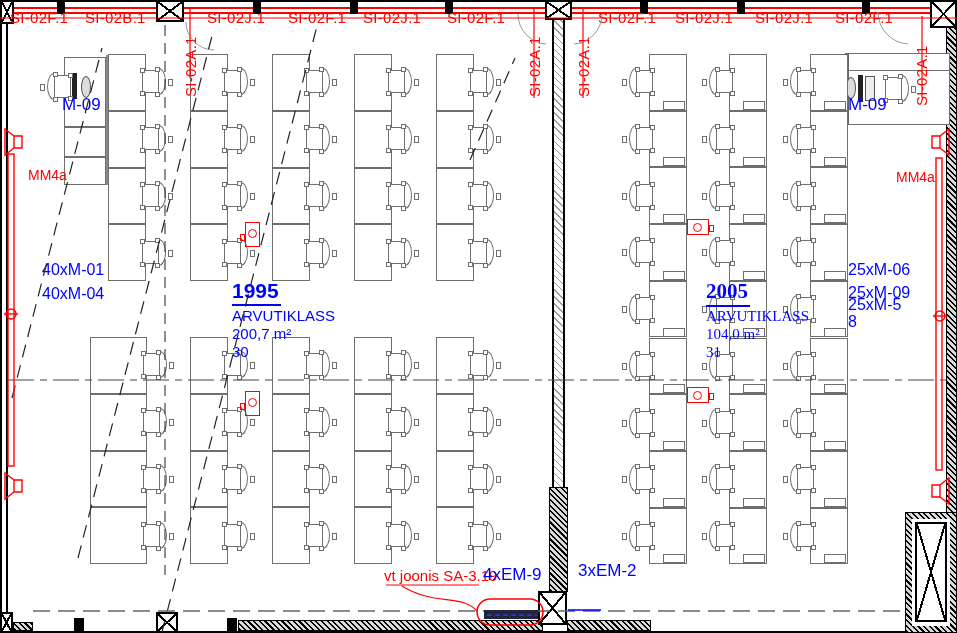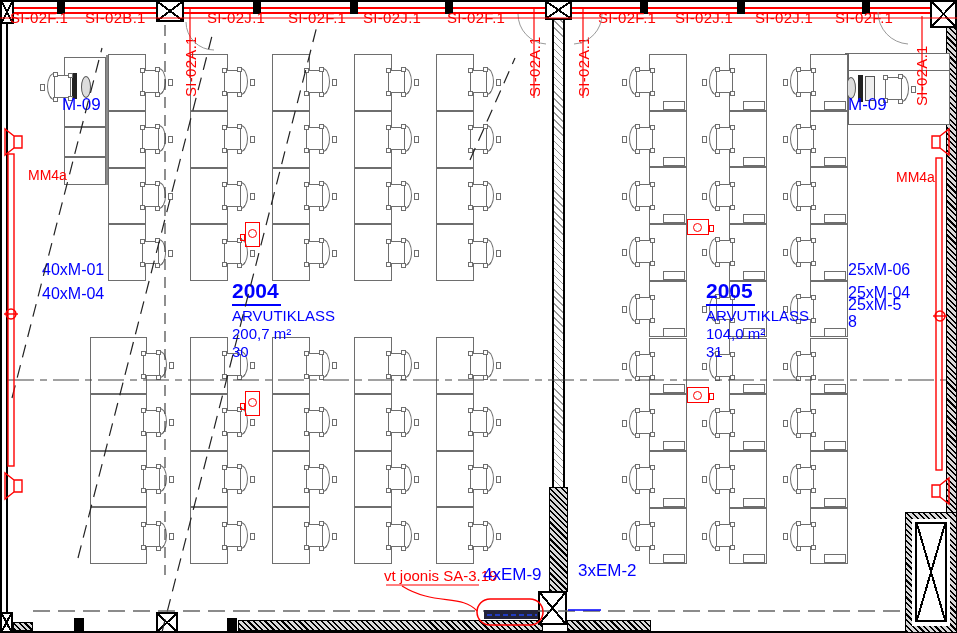--- a/index.html
+++ b/index.html
@@ -116,26 +116,26 @@
       <i class="back"></i>
       <i class="n1"></i>
       <i class="n2"></i>
       <i class="n3"></i>
       <i class="n4"></i>
       <i class="side"></i>
   </div>
   <div class="lbl-blue m09" style="left:848px;top:95px;">M-09</div>
 
   <div class="room-block" style="left:232px;top:279px;">
-    <span class="room-number">2004</span>
+    <span class="room-number">1995</span>
     <div class="room-line">ARVUTIKLASS</div>
     <div class="room-line">200,7 m²</div>
     <div class="room-line">30</div>
   </div>
-  <div class="room-block" style="left:706px;top:279px;">
+  <div class="room-block" style="left:706px;top:279px;font-family:Liberation Serif, serif;">
     <span class="room-number">2005</span>
     <div class="room-line">ARVUTIKLASS</div>
     <div class="room-line">104,0 m²</div>
     <div class="room-line">31</div>
   </div>
 
   <div class="lbl-red" style="left:28px;top:167px;">MM4a</div>
   <div class="lbl-red" style="left:896px;top:169px;">MM4a</div>
   <div class="lbl-red" style="left:384px;top:567px;font-size:15px;">vt joonis SA-3.19</div>
   <div class="lbl-blue" style="left:483px;top:565px;font-size:17px;">4xEM-9</div>
@@ -890,21 +890,21 @@
     <div class="chair flip" style="left: 781px; top: 520.95px;">
       <i class="seat"></i>
       <i class="back"></i>
       <i class="n1"></i>
       <i class="n2"></i>
       <i class="n3"></i>
       <i class="n4"></i>
       <i class="side"></i>
     </div>
     <div class="lbl-blue" style="left: 848px; top: 261px;">25xM-06</div>
-    <div class="lbl-blue" style="left: 848px; top: 284px;">25xM-04</div>
+    <div class="lbl-blue" style="left: 848px; top: 284px;">25xM-09</div>
     <div class="lbl-blue" style="left: 848px; top: 296px;">25xM-5</div>
     <div class="lbl-blue" style="left: 848px; top: 313px;">8</div>
     <div class="fbox" style="left: 245px; top: 222px; width: 15px; height: 25px;">
       <span class="c" style="left:2px;top:6px;position:absolute;border:1.5px solid #ff0000;border-radius:50%;width:9px;height:9px;box-sizing:border-box;"></span>
       <span class="t" style="left:-6px;top:11px;position:absolute;border:1.5px solid #ff0000;width:5px;height:7px;box-sizing:border-box;"></span>
     </div>
     <div class="fbox" style="left: 245px; top: 391px; width: 15px; height: 25px;">
       <span class="c" style="left:2px;top:6px;position:absolute;border:1.5px solid #ff0000;border-radius:50%;width:9px;height:9px;box-sizing:border-box;"></span>
       <span class="t" style="left:-6px;top:11px;position:absolute;border:1.5px solid #ff0000;width:5px;height:7px;box-sizing:border-box;"></span>
     </div>

